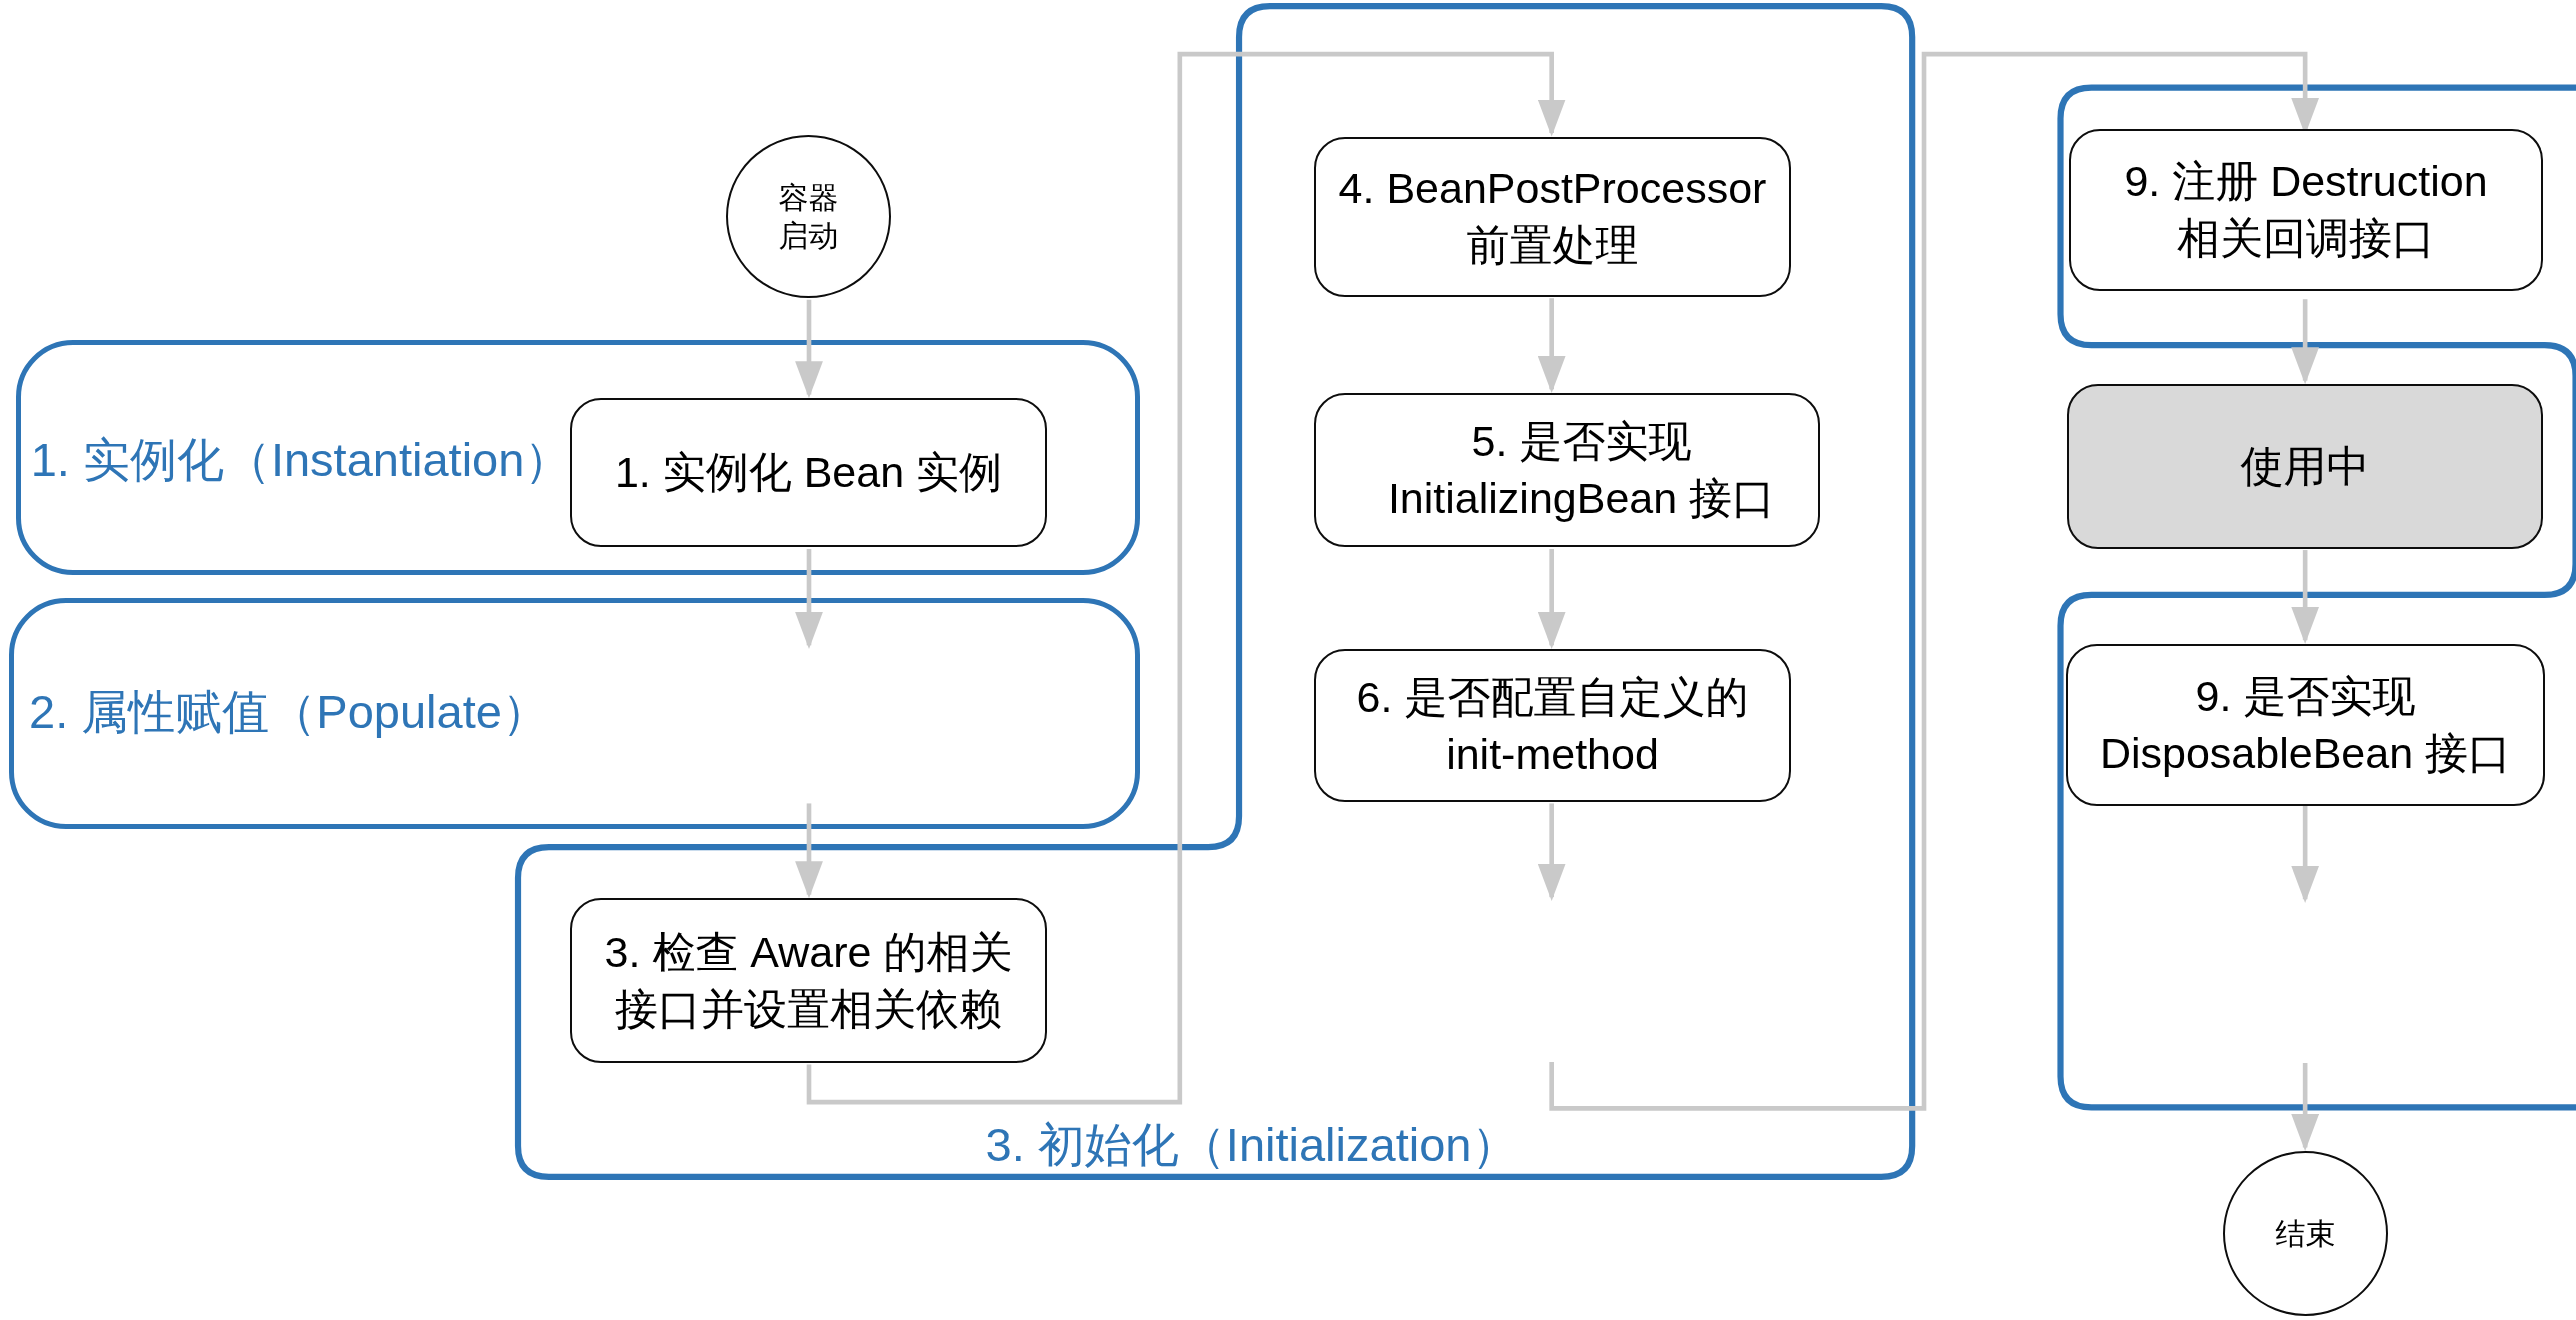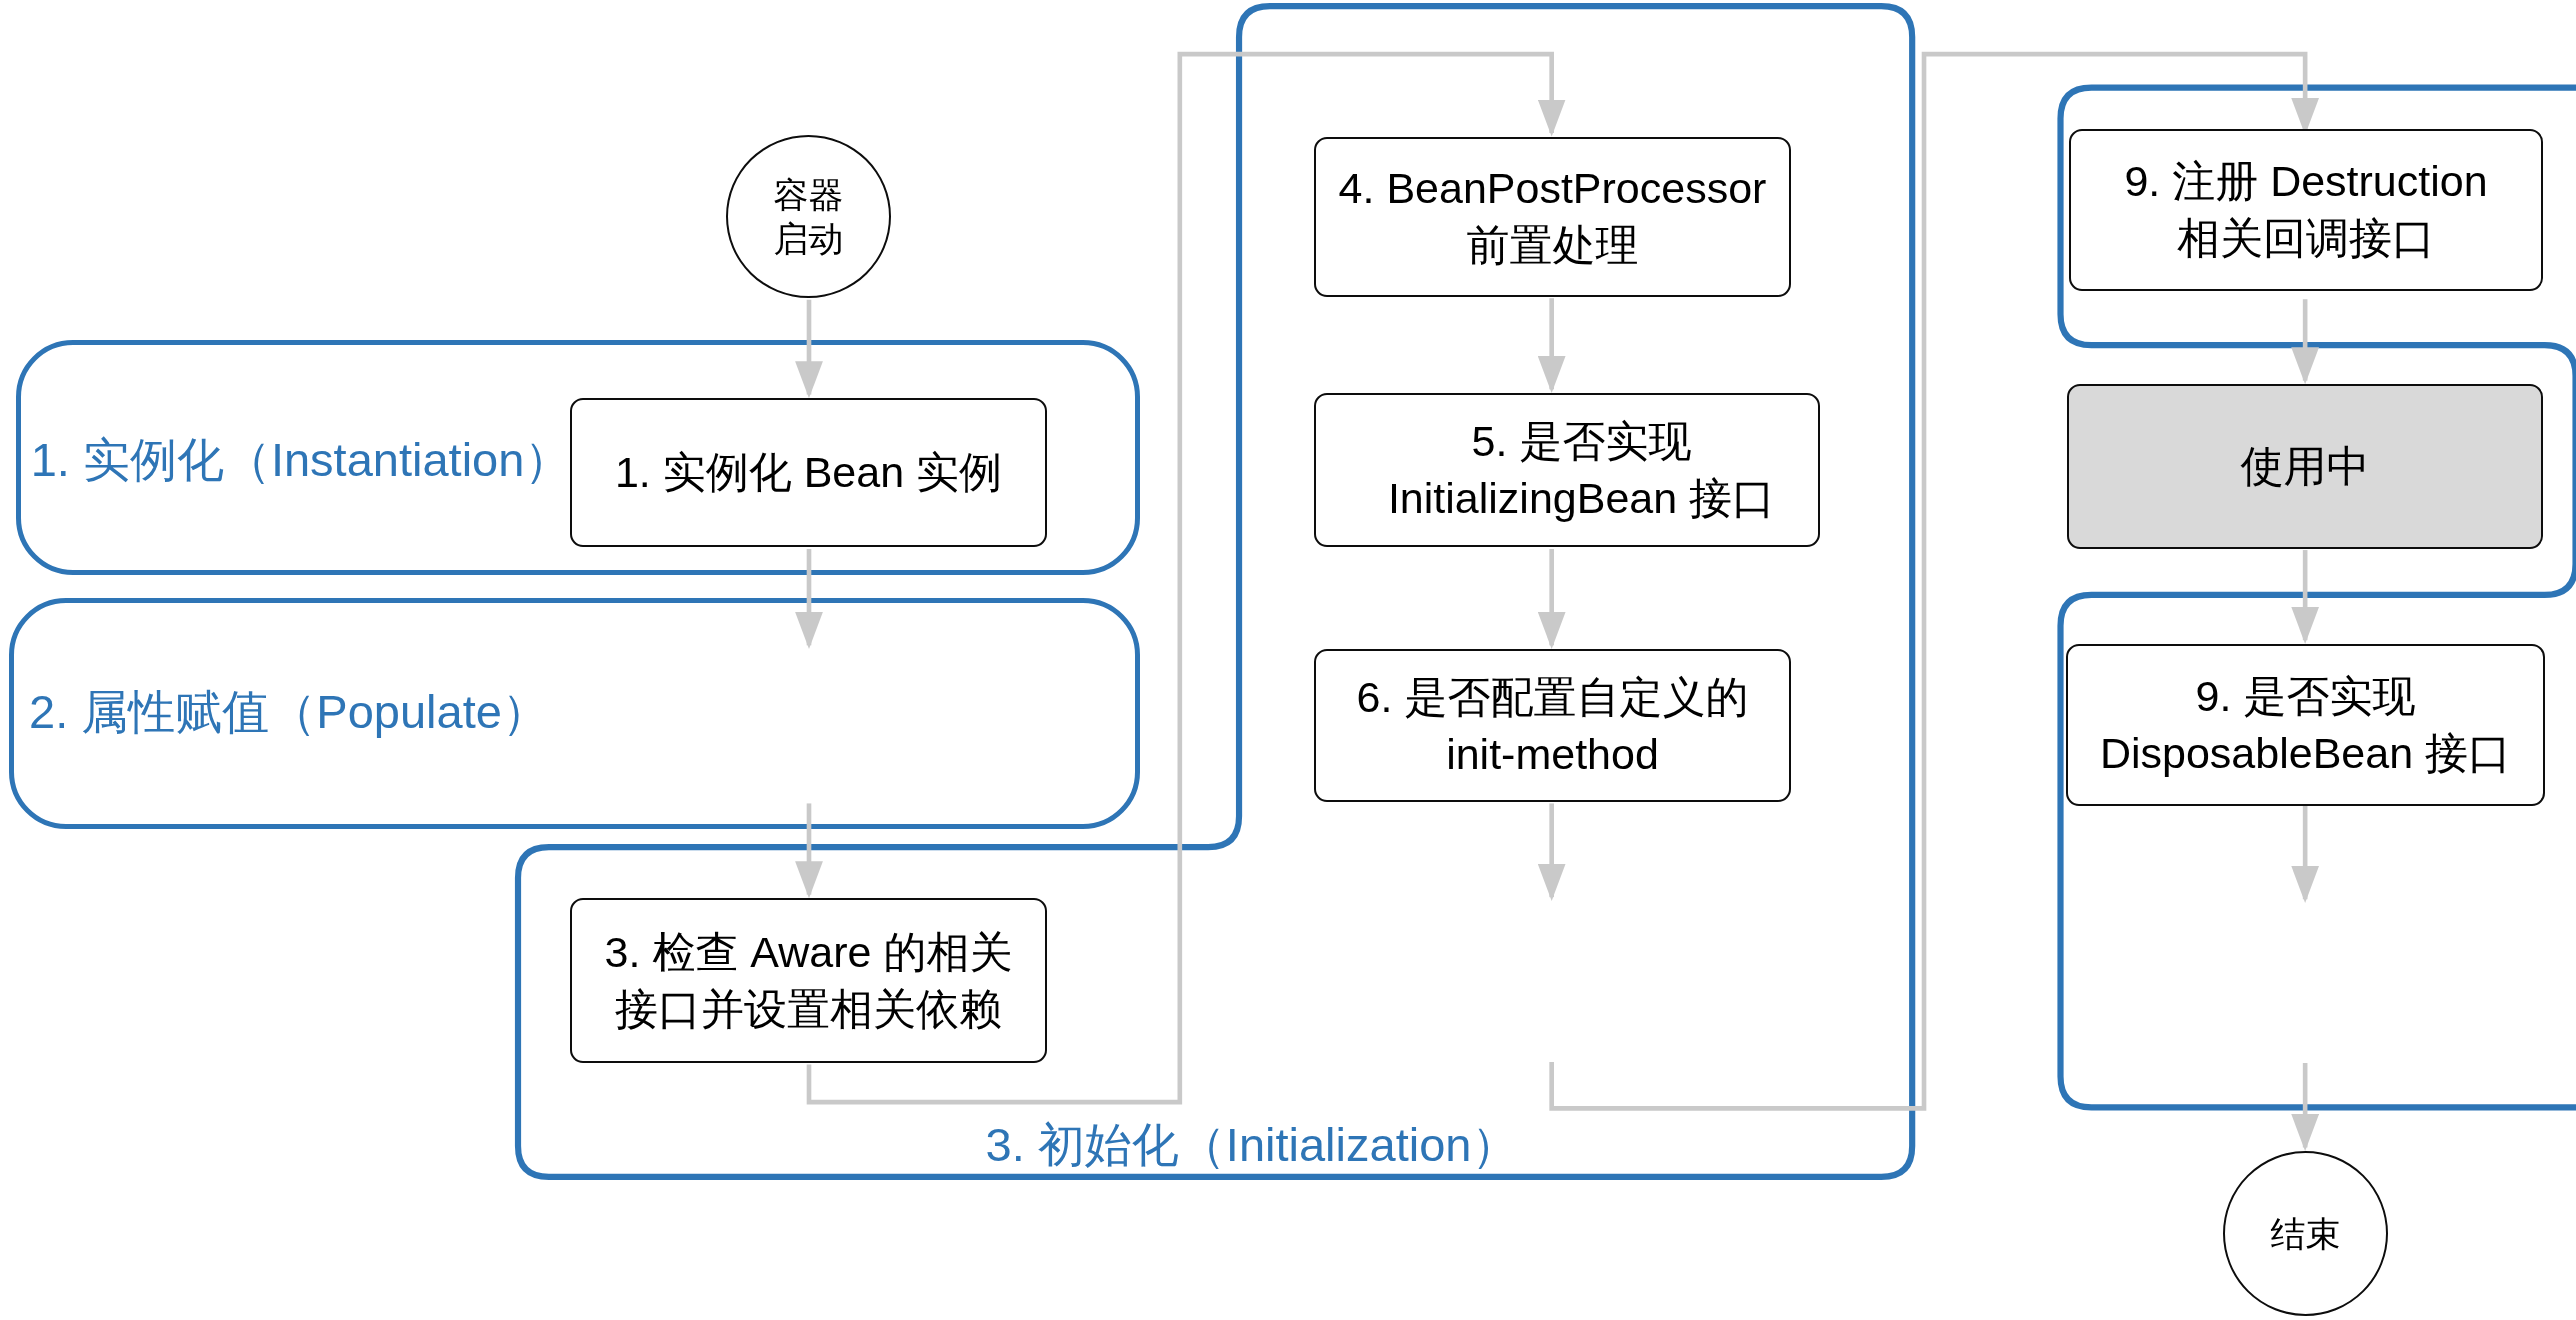--- a/index.html
+++ b/index.html
@@ -1,26 +1,26 @@
 <!DOCTYPE html>
 <html style="font-size:8.2px"><head>
 <meta charset="utf-8">
 <style>
   html,body{margin:0;padding:0;background:#ffffff;}
   body{font-family:"Liberation Sans","DejaVu Sans",sans-serif;}
   #canvas{position:relative;width:3075px;height:1320px;background:#ffffff;overflow:hidden;}
   #connector-layer,#region-layer{position:absolute;left:0;top:0;width:3075px;height:1320px;}
   .region-box{position:absolute;border:5.7px solid #2E75B6;border-radius:57px;background:transparent;}
-  .node{position:absolute;border:2.1px solid #0d0d0d;border-radius:13px;background:#ffffff;
+  .node{position:absolute;border:2.1px solid #0d0d0d;border-radius:31px;background:#ffffff;
         display:flex;align-items:center;justify-content:center;text-align:center;
         font-size:43px;line-height:1.32;color:#000;white-space:pre-line;}
   .node.gray{background:#D9D9D9;}
   .terminal{position:absolute;border:2.1px solid #0d0d0d;border-radius:50%;background:#ffffff;
         display:flex;align-items:center;justify-content:center;text-align:left;
-        font-size:35px;line-height:1.25;color:#000;white-space:pre-line;}
+        font-size:30px;line-height:1.25;color:#000;white-space:pre-line;}
   .region-label{position:absolute;transform:translate(-50%,-50%);color:#2E75B6;
         font-size:47px;white-space:nowrap;}
 </style>
 </head>
 <body>
 
 <div id="canvas">
 
   <svg id="region-layer" viewBox="0 0 5969 2563" width="3075" height="1320">
 

